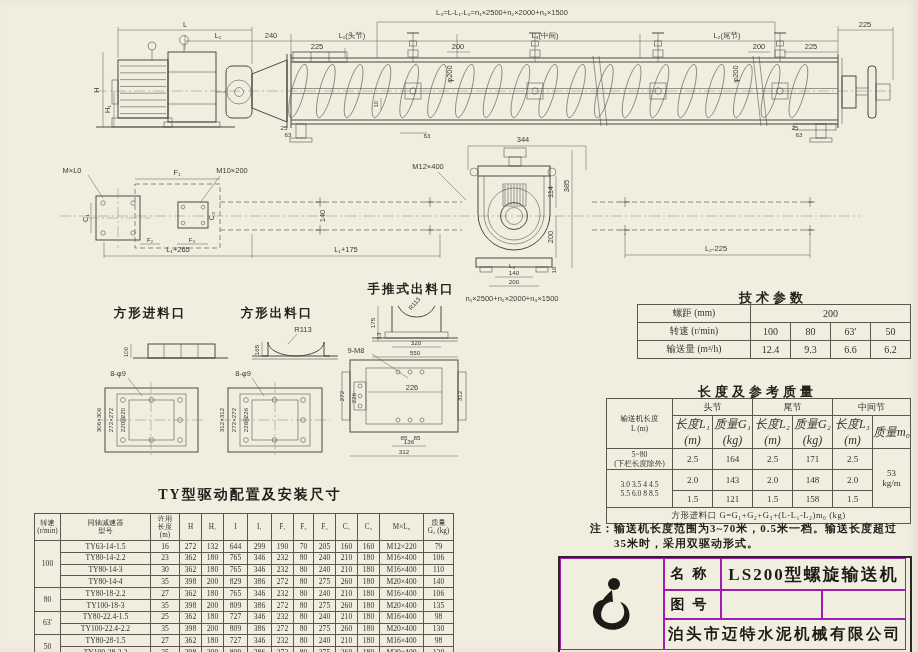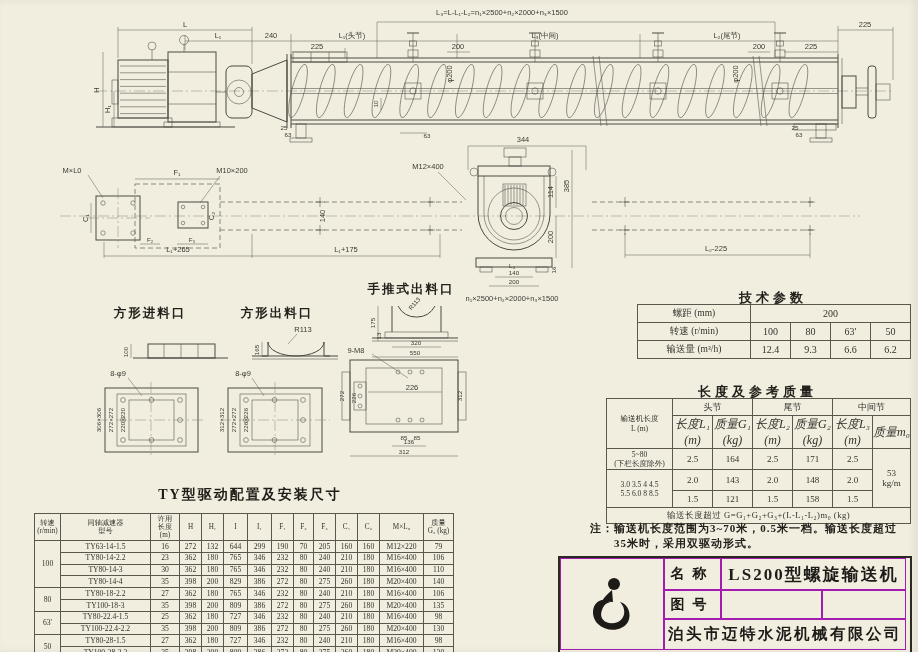--- a/index.html
+++ b/index.html
@@ -521,21 +521,21 @@
     <td class="dr2">2.0</td>
   </tr>
   <tr>
     <td class="dr3">1.5</td>
     <td class="dr3">121</td>
     <td class="dr3">1.5</td>
     <td class="dr3">158</td>
     <td class="dr3">1.5</td>
   </tr>
   <tr>
-    <td colspan="7" class="foot">输送长度超过  G=G₁+G₂+G₃+(L-L₁-L₂)m₀  (kg)</td>
+    <td colspan="7" class="foot">方形进料口  G=G₁+G₂+G₃+(L-L₁-L₂)m₀  (kg)</td>
   </tr>
 </tbody>
     </table>
 
 <table class="grid" id="spec-table" style="left:34px;top:513px;width:419px;">
   <colgroup>
         <col style="width:26px">
         <col style="width:90px">
         <col style="width:29px">
         <col style="width:22px">

